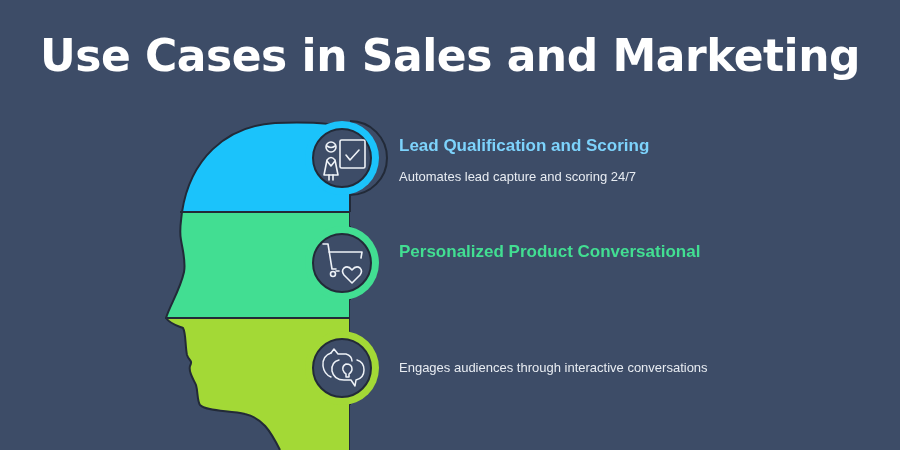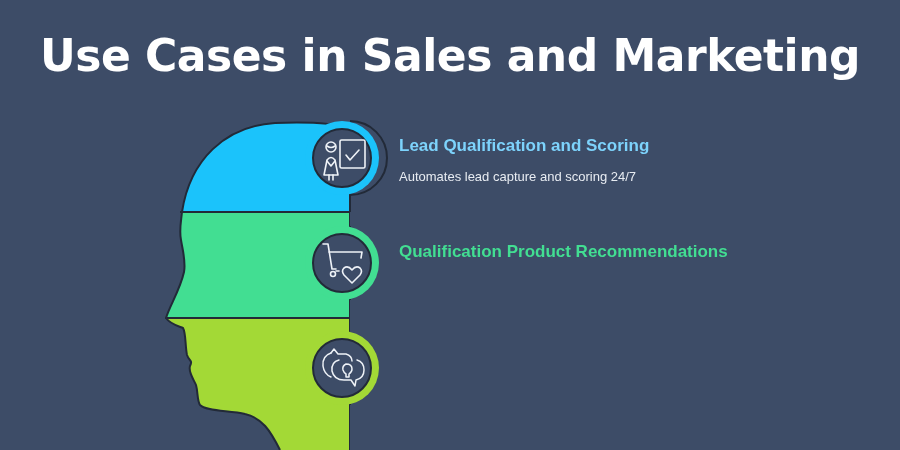--- a/index.html
+++ b/index.html
@@ -110,17 +110,18 @@
     </g>
   </g>
 </svg>
 
 <div class="item" style="top:136px;">
   <div class="item-title" style="color:#7dd3fc;">Lead Qualification and Scoring</div>
   <div class="item-desc">Automates lead capture and scoring 24/7</div>
 </div>
 
 <div class="item" style="top:242px;">
-  <div class="item-title" style="color:#42de92;">Qualification Product Recommendations</div>
+  <div class="item-title" style="color:#42de92;">Personalized Product Conversational</div>
 </div>
 
 <div class="item" style="top:347px;">
+  <div class="item-desc">Engages audiences through interactive conversations</div>
 </div>
 
 </body></html>

